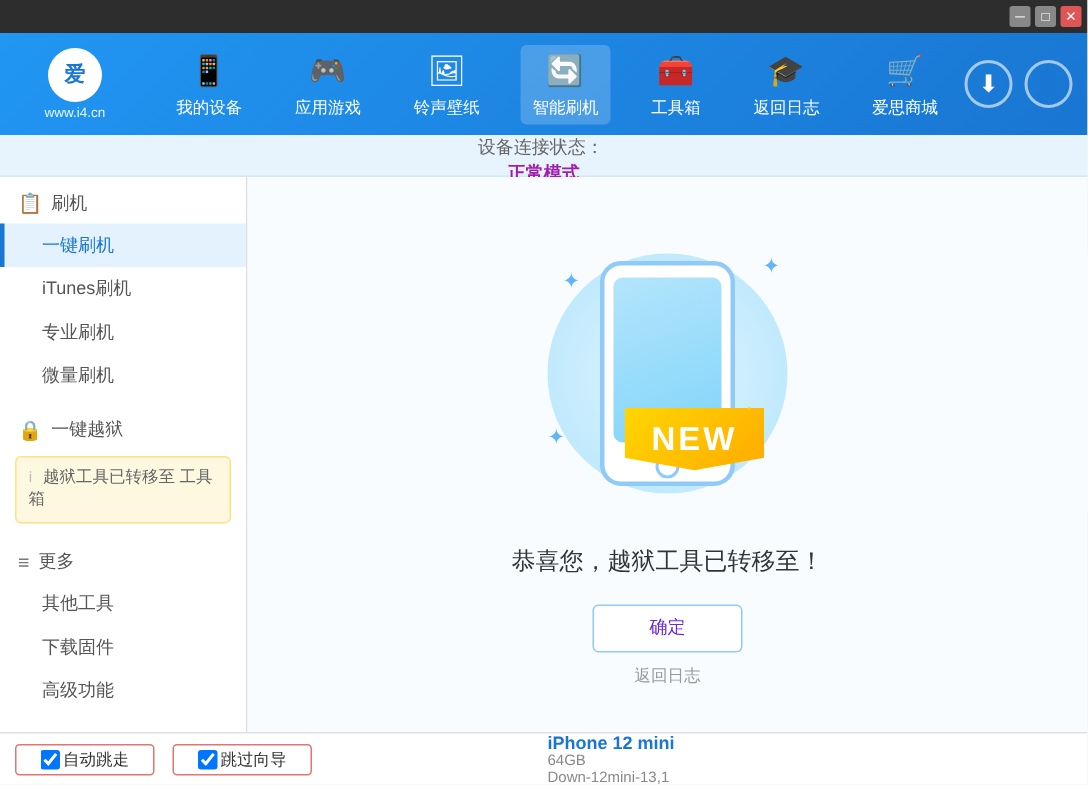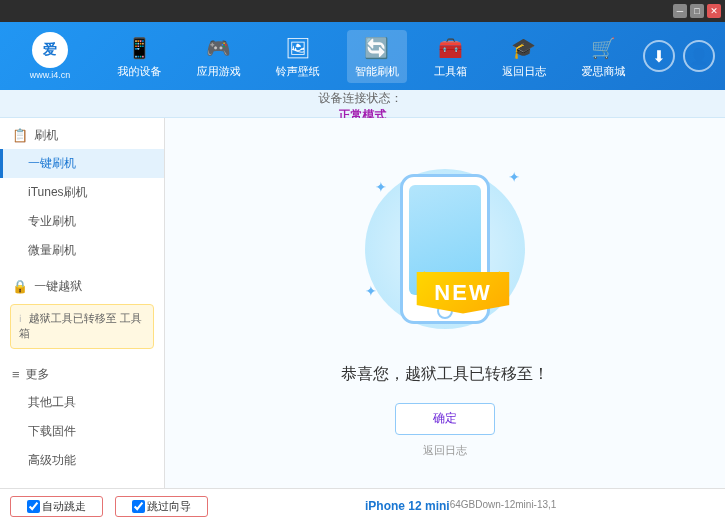--- a/index.html
+++ b/index.html
@@ -324,21 +324,21 @@
       cursor: pointer;
       border: 1px solid #e57373;
       border-radius: 3px;
       padding: 2px 16px;
     }
     .checkbox-item input[type=checkbox] { cursor: pointer; }
     .checkbox-item label { font-size: 11px; color: #333; cursor: pointer; }
 
     .device-info {
       display: flex;
-      flex-direction: row;
+      flex-direction: column;
       flex: 1;
       padding-left: 5px;
     }
     .device-name { font-size: 12px; color: #1976d2; font-weight: bold; }
     .device-detail { font-size: 10px; color: #888; }
   </style>
 </head>
 <body>
 
 <div class="title-bar">

